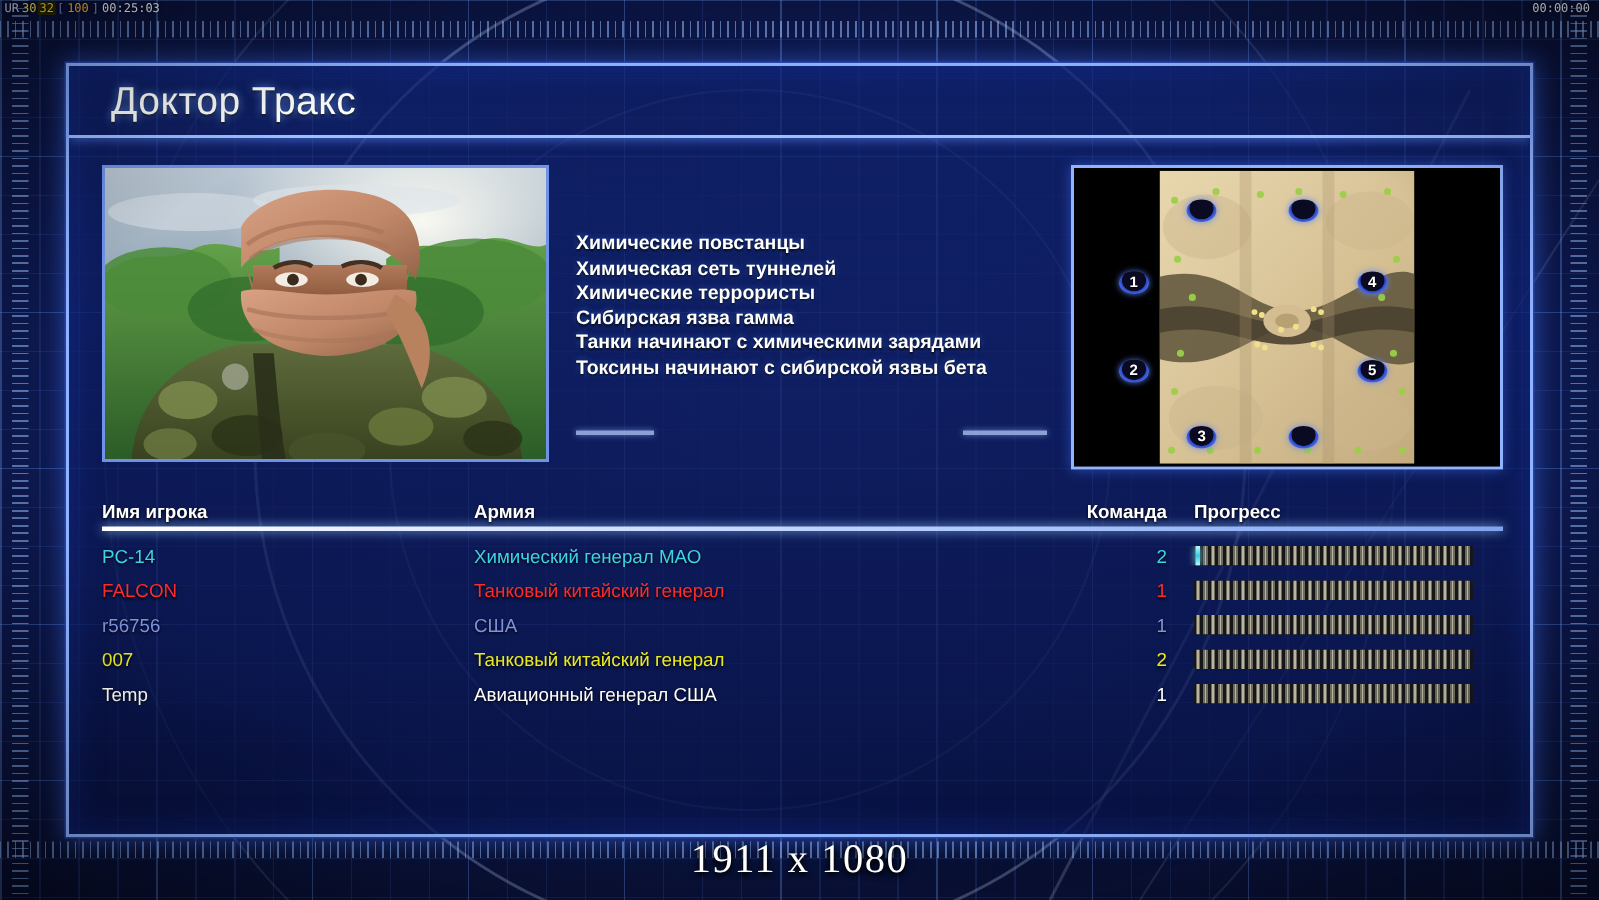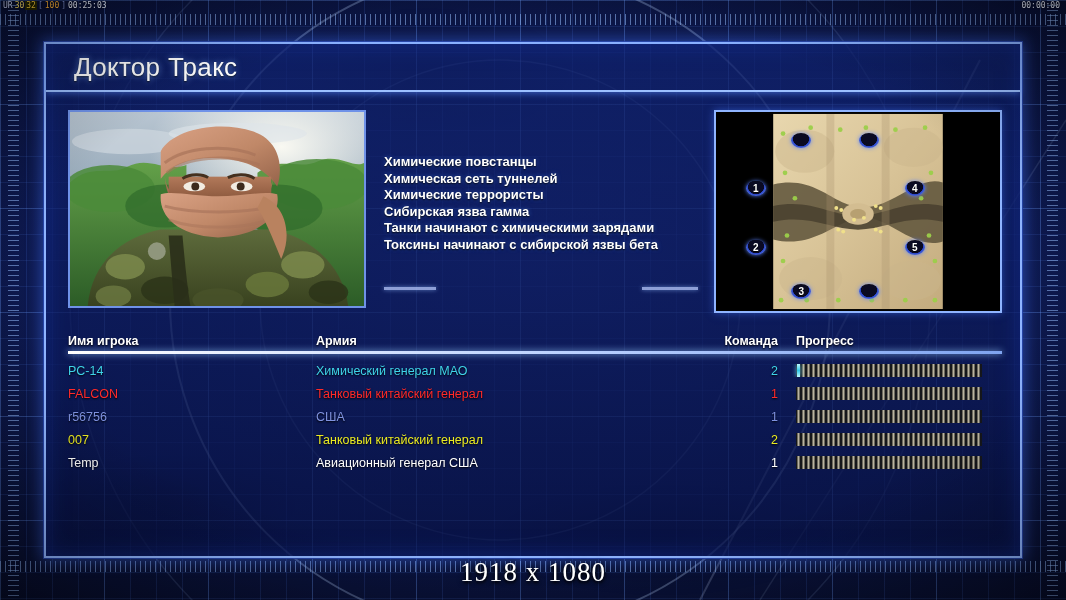--- a/index.html
+++ b/index.html
@@ -486,13 +486,13 @@
             <div class="progress">
               <div class="fill" style="width: 100%;"></div>
             </div>
           </div>
         </div>
       </div>
   </div>
 </div>
 
 <div id="vignette"></div>
-<div id="res-overlay">1918 x 1080</div>
+<div id="res-overlay">1911 x 1080</div>
 
 </body></html>

